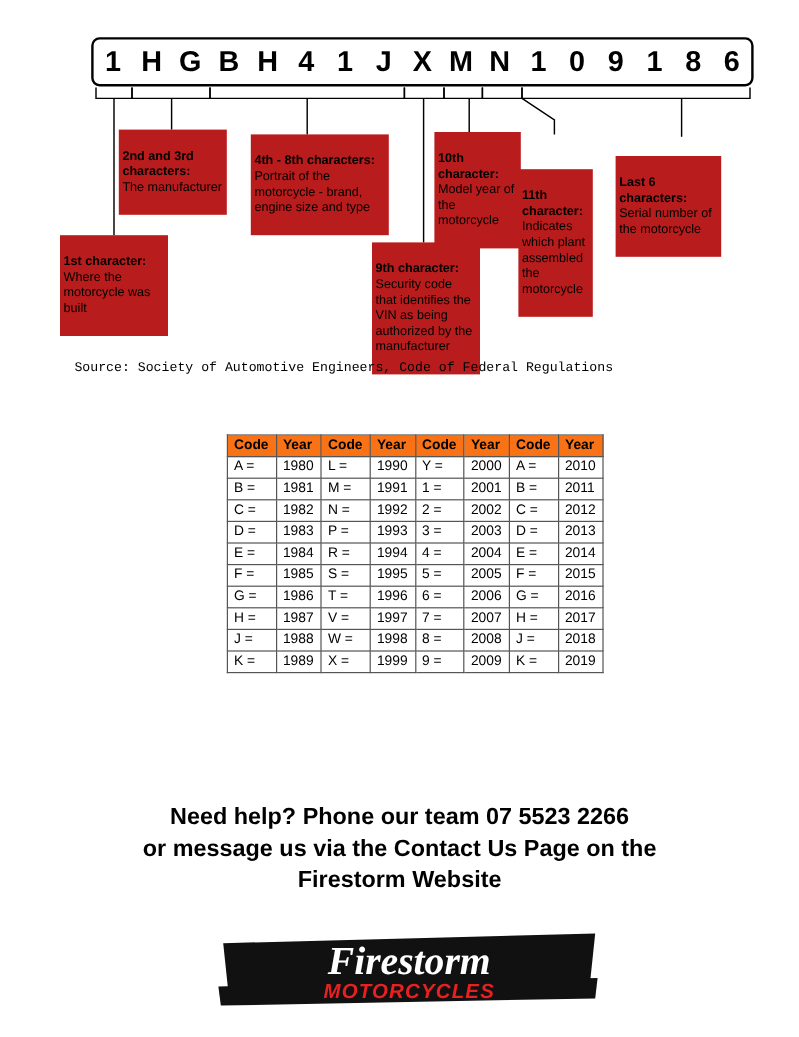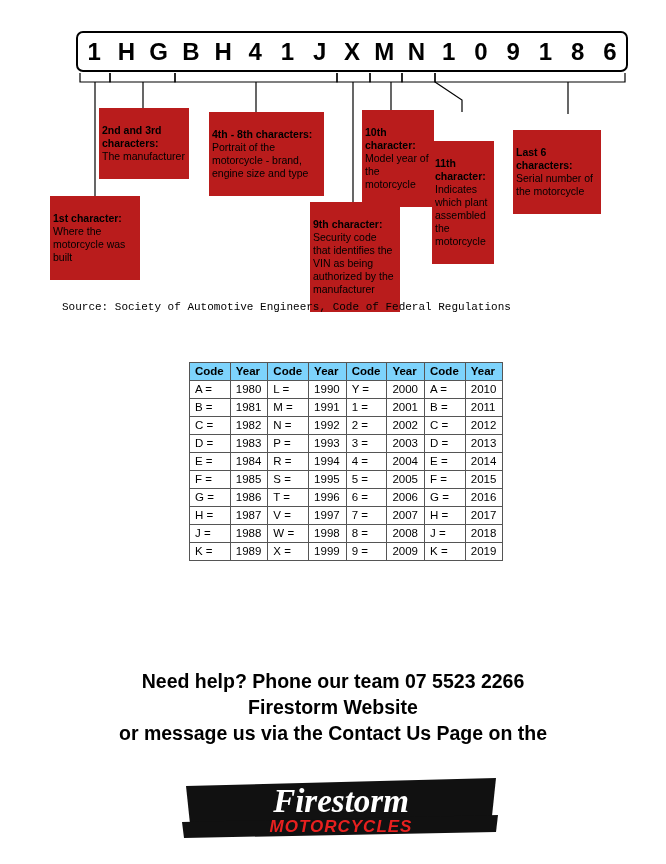--- a/index.html
+++ b/index.html
@@ -94,21 +94,21 @@
     border: 1px solid #555;
     padding: 2px 6px 3px 5px;
     text-align: left;
     height: 18px;
     box-sizing: border-box;
     font-weight: normal;
     white-space: nowrap;
   }
   table#year-table th {
     font-weight: bold;
-    background: #7dd3fc;
+    background: #f97316;
   }
 
   
   #help-text {
     position: absolute;
     left: 0;
     top: 668px;
     width: 666px;
     text-align: center;
     font-size: 19.5px;
@@ -330,22 +330,22 @@
         <td>2009</td>
         <td>K =</td>
         <td>2019</td>
       </tr>
     </tbody>
   </table>
 </div>
 
 <div id="help-text">
   <div>Need help?  Phone our team 07 5523 2266</div>
+  <div>or message us via the Contact Us Page on the</div>
   <div>Firestorm Website</div>
-  <div>or message us via the Contact Us Page on the</div>
 </div>
 
 <div id="logo">
   <svg viewBox="0 0 330 78" xmlns="http://www.w3.org/2000/svg">
 
     <path d="M10 14 L320 6 L316 44 L14 52 Z" fill="#111111"></path>
     <path d="M6 50 L322 43 L320 60 L8 66 Z" fill="#111111"></path>
     <text x="165" y="40" text-anchor="middle" font-family="'Liberation Serif', serif" font-size="33" font-weight="bold" font-style="italic" fill="#ffffff">Firestorm</text>
     <text x="165" y="60" text-anchor="middle" font-family="'Liberation Sans', sans-serif" font-size="17" font-weight="bold" font-style="italic" letter-spacing="1" fill="#e8201f">MOTORCYCLES</text>
   </svg>

